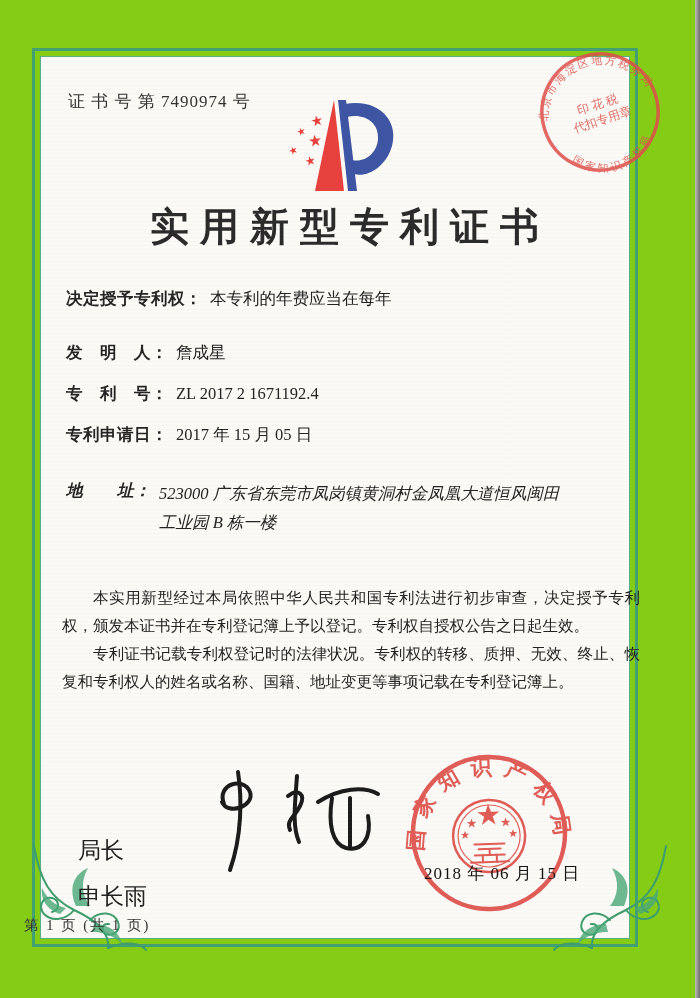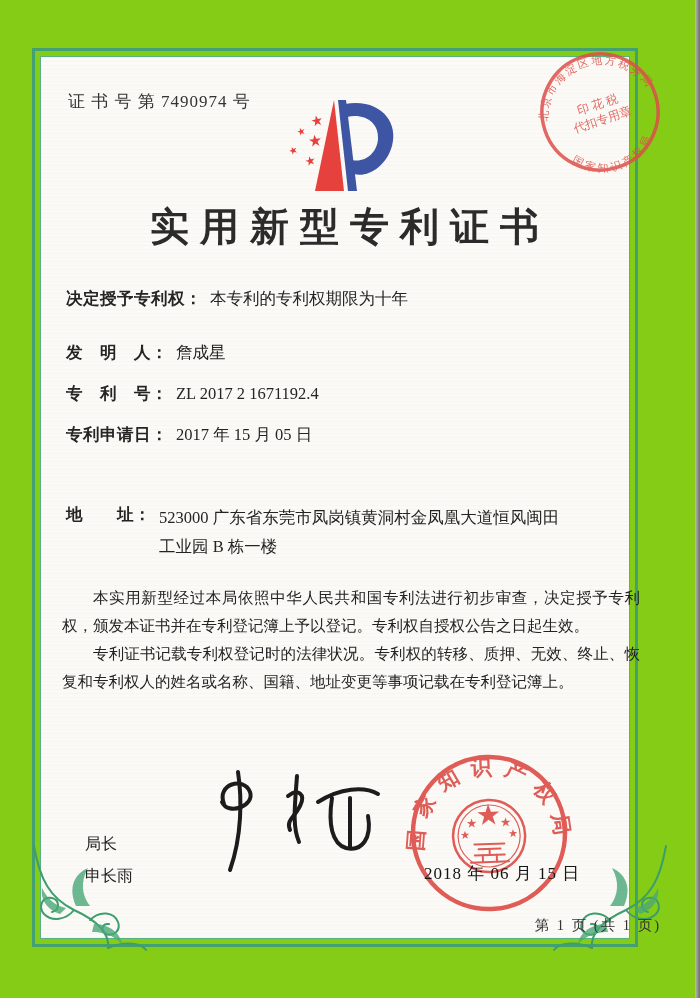--- a/index.html
+++ b/index.html
@@ -25,26 +25,26 @@
     position:absolute;left:0;top:200px;width:700px;text-align:center;
     font-size:39px;font-weight:700;letter-spacing:11px;color:#2b2b2b;
   }
   .field{position:absolute;left:66px;font-size:16.5px;color:#242424;white-space:nowrap;}
   .field .lab{font-weight:600;letter-spacing:.5px;}
   .field .val{margin-left:8px;font-weight:500;}
   .addr-val{display:inline-block;vertical-align:top;margin-left:8px;font-weight:500;white-space:normal;width:460px;line-height:1.75;}
   .grant-right{position:absolute;left:386px;top:0;}
   .paras{position:absolute;left:62px;top:584px;width:578px;font-size:15.5px;line-height:1.8;text-align:justify;color:#232323;}
   .paras p{margin:0;text-indent:2em;}
-  .signer{position:absolute;left:85px;top:828px;font-size:16px;color:#222;line-height:2.0;}
+  .signer{position:absolute;left:78px;top:828px;font-size:23px;color:#222;line-height:2.0;}
   .autograph{position:absolute;left:200px;top:768px;width:185px;height:115px;}
   .office-seal{position:absolute;left:404px;top:748px;width:170px;height:170px;transform:rotate(-2deg);opacity:.92;}
   .seal-date{position:absolute;left:424px;top:862px;font-size:17px;color:#151515;letter-spacing:1px;}
   .tax-seal{position:absolute;left:534px;top:46px;width:132px;height:132px;transform:rotate(-18deg);opacity:.85;}
-  .footer{position:absolute;left:32px;top:916px;width:629px;text-align:right;font-size:14.5px;color:#333;letter-spacing:2px;}
+  .footer{position:absolute;left:24px;top:916px;width:629px;text-align:left;font-size:14.5px;color:#333;letter-spacing:2px;}
 </style>
 </head>
 <body>
 
 <div class="page">
 
   <div class="frame-outer"></div>
   <div class="frame-inner"></div>
 
   <svg class="flourish bl" viewBox="0 0 118 112">
@@ -86,32 +86,32 @@
       <polygon points="19,29.6 19.9,32.4 22.9,32.4 20.5,34.1 21.4,37 19,35.2 16.6,37 17.5,34.1 15.1,32.4 18.1,32.4" transform="rotate(-20 19 33)"></polygon>
       <polygon points="33,36.6 34.5,41 39,41 35.3,43.8 36.7,48.3 33,45.5 29.3,48.3 30.7,43.8 27,41 31.5,41" transform="rotate(-8 33 42)"></polygon>
       <polygon points="11,48.6 11.9,51.4 14.9,51.4 12.5,53.1 13.4,56 11,54.2 8.6,56 9.5,53.1 7.1,51.4 10.1,51.4" transform="rotate(-25 11 52)"></polygon>
       <polygon points="28,58.2 29.1,61.6 32.7,61.6 29.8,63.7 30.9,67.1 28,65 25.1,67.1 26.2,63.7 23.3,61.6 26.9,61.6" transform="rotate(-15 28 62)"></polygon>
     </g>
   </svg>
 
   <div class="title">实用新型专利证书</div>
 
   <div class="field" style="top:288px;">
-    <span class="lab">决定授予专利权：</span><span class="val">本专利的专利权期限为十年</span>
+    <span class="lab">决定授予专利权：</span><span class="val">本专利的年费应当在每年</span>
   </div>
   <div class="field" style="top:342px;">
     <span class="lab">发　明　人：</span><span class="val">詹成星</span>
   </div>
   <div class="field" style="top:383px;">
     <span class="lab">专　利　号：</span><span class="val">ZL 2017 2 1671192.4</span>
   </div>
   <div class="field" style="top:424px;">
     <span class="lab">专利申请日：</span><span class="val">2017 年 15 月 05 日</span>
   </div>
-  <div class="field" style="top:504px;">
+  <div class="field" style="top:480px;font-style:italic;">
     <span class="lab">地　　址：</span><span class="addr-val"><span>523000 广东省东莞市凤岗镇黄洞村金凤凰大道恒风闽田</span><br><span>工业园 B 栋一楼</span></span>
   </div>
 
   <div class="paras">
     <p>本实用新型经过本局依照中华人民共和国专利法进行初步审查，决定授予专利权，颁发本证书并在专利登记簿上予以登记。专利权自授权公告之日起生效。</p>
     <p>专利证书记载专利权登记时的法律状况。专利权的转移、质押、无效、终止、恢复和专利权人的姓名或名称、国籍、地址变更等事项记载在专利登记簿上。</p>
   </div>
 
   <div class="signer">
     <div>局长</div>

